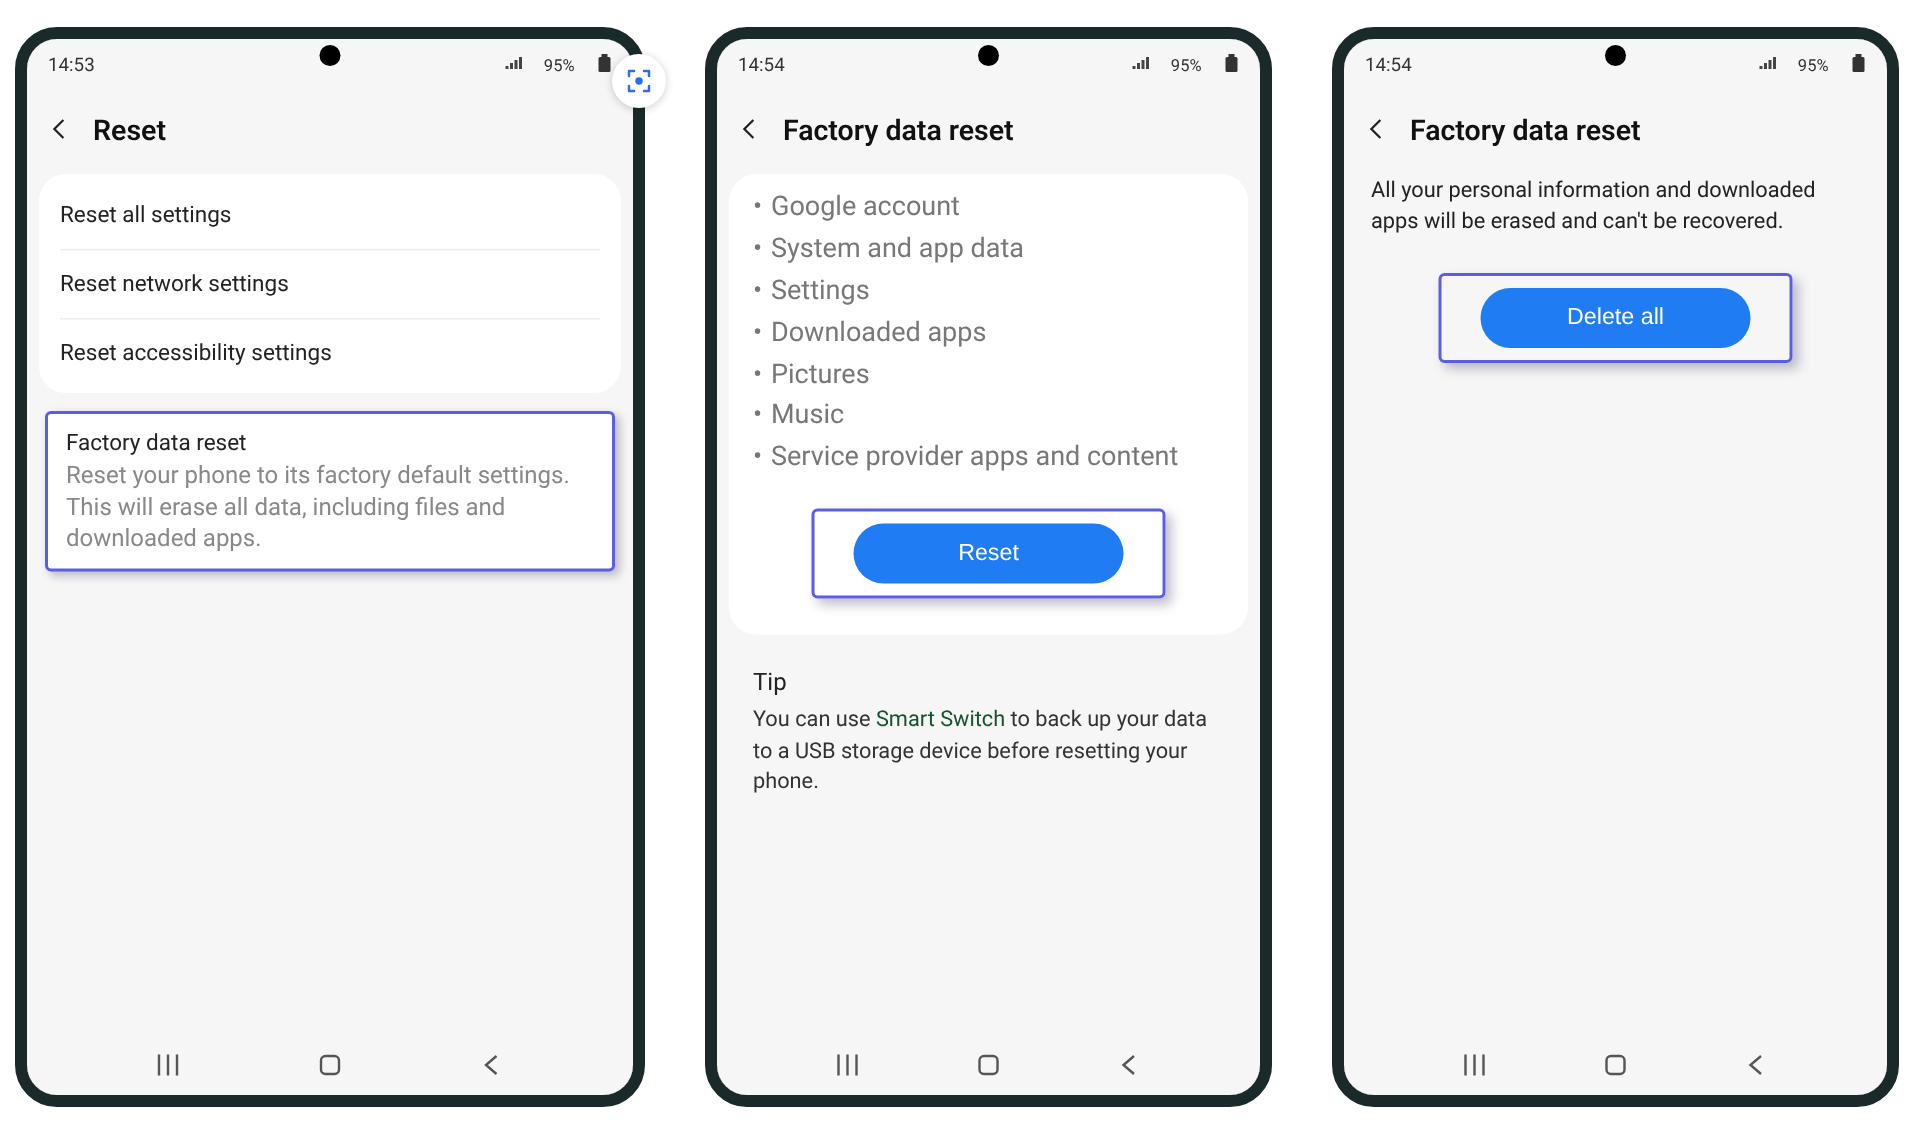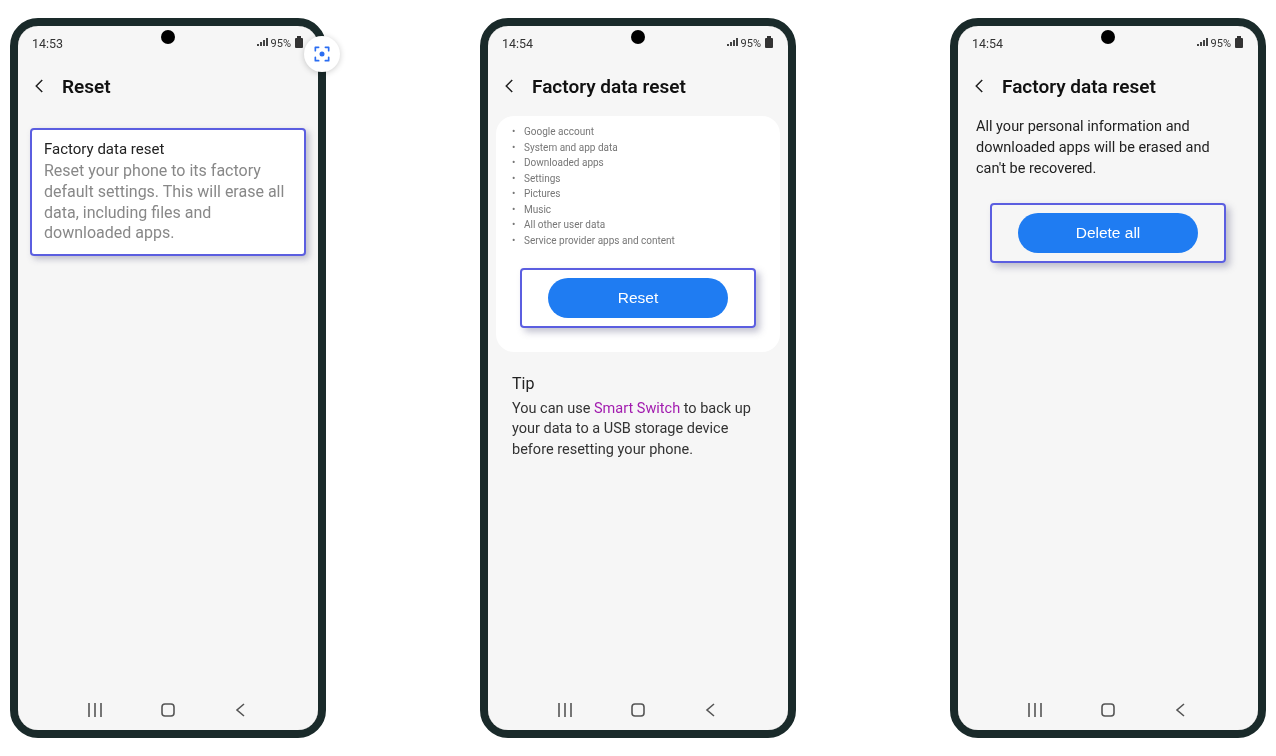--- a/index.html
+++ b/index.html
@@ -8,21 +8,21 @@
     font-family: -apple-system, BlinkMacSystemFont, "Segoe UI", Roboto, Arial, sans-serif;
     width: 1276px;
     height: 756px;
     display: flex;
     justify-content: space-between;
     align-items: flex-start;
     padding: 18px 10px;
     gap: 40px;
   }
   .phone {
-    width: 316px;
+    width: 420px;
     height: 720px;
     background: #f6f6f6;
     border: 8px solid #1a2a2a;
     border-radius: 28px;
     box-shadow: 0 0 0 2px #0a0a0a inset;
     position: relative;
     overflow: hidden;
     display: flex;
     flex-direction: column;
   }
@@ -49,21 +49,21 @@
     justify-content: space-between;
     align-items: center;
     padding: 8px 14px 4px 14px;
     font-size: 12.5px;
     color: #333;
     height: 30px;
   }
   .status-right {
     display: flex;
     align-items: center;
-    gap: 3px;
+    gap: 15px;
     font-size: 11px;
   }
   .header-row {
     display: flex;
     align-items: center;
     padding: 18px 12px 18px 10px;
     gap: 10px;
   }
   .back-chevron {
     width: 24px;
@@ -118,21 +118,21 @@
     color: #333;
     padding: 6px 16px 4px 16px;
     line-height: 1.45;
   }
   .info-text.sub { color: #222; }
   .bullets {
     list-style: none;
     padding: 4px 16px 10px 28px;
   }
   .bullets li {
-    font-size: 10px;
+    font-size: 18px;
     color: #777;
     line-height: 1.55;
     position: relative;
   }
   .bullets li::before {
     content: "•";
     position: absolute;
     left: -12px;
     color: #777;
   }
@@ -159,21 +159,21 @@
     font-size: 16px;
     color: #222;
     padding: 22px 16px 6px 16px;
   }
   .tip-body {
     font-size: 14.5px;
     color: #333;
     padding: 0 16px;
     line-height: 1.4;
   }
-  .tip-body a { color: #a21caf; text-decoration: none; cursor: pointer; }
+  .tip-body a { color: #14532d; text-decoration: none; cursor: pointer; }
   .nav-bar {
     height: 40px;
     display: flex;
     justify-content: space-around;
     align-items: center;
     padding: 0 40px;
   }
   .nav-icon { width: 22px; height: 22px; display: flex; align-items: center; justify-content: center; color: #444; cursor: pointer; }
   .nav-icon svg { stroke: #555; stroke-width: 1.6; fill: none; }
   .bixby-badge {
@@ -225,20 +225,25 @@
     </div>
     <div class="header-row">
       <div class="back-chevron">
         <svg viewBox="0 0 24 24">
               <polyline points="15 4 7 12 15 20"></polyline>
             </svg>
       </div>
       <div class="page-title">Reset</div>
     </div>
     <div class="content">
+      <div class="card">
+        <div class="list-item">Reset all settings</div>
+        <div class="list-item">Reset network settings</div>
+        <div class="list-item">Reset accessibility settings</div>
+      </div>
       <div class="highlight-box">
         <div class="fdr-title">Factory data reset</div>
         <div class="fdr-sub">Reset your phone to its factory default settings. This will erase all data, including files and downloaded apps.</div>
       </div>
     </div>
     <div class="nav-bar">
       <div class="nav-icon">
         <svg width="20" height="20" viewBox="0 0 20 20">
               <line x1="4" y1="3" x2="4" y2="17"></line>
               <line x1="10" y1="3" x2="10" y2="17"></line>
@@ -295,25 +300,24 @@
             <polyline points="15 4 7 12 15 20"></polyline>
           </svg>
       </div>
       <div class="page-title">Factory data reset</div>
     </div>
     <div class="content">
       <div class="card" style="padding-bottom:14px;">
         <ul class="bullets">
           <li>Google account</li>
           <li>System and app data</li>
+          <li>Settings</li>
           <li>Downloaded apps</li>
-          <li>Settings</li>
           <li>Pictures</li>
           <li>Music</li>
-          <li>All other user data</li>
           <li>Service provider apps and content</li>
         </ul>
         <div class="btn-wrap">
           <button class="pill-btn">Reset</button>
         </div>
       </div>
       <div class="tip-heading">Tip</div>
       <div class="tip-body">
         <span>You can use </span><a>Smart Switch</a><span> to back up your data to a USB storage device before resetting your phone.</span>
       </div>

